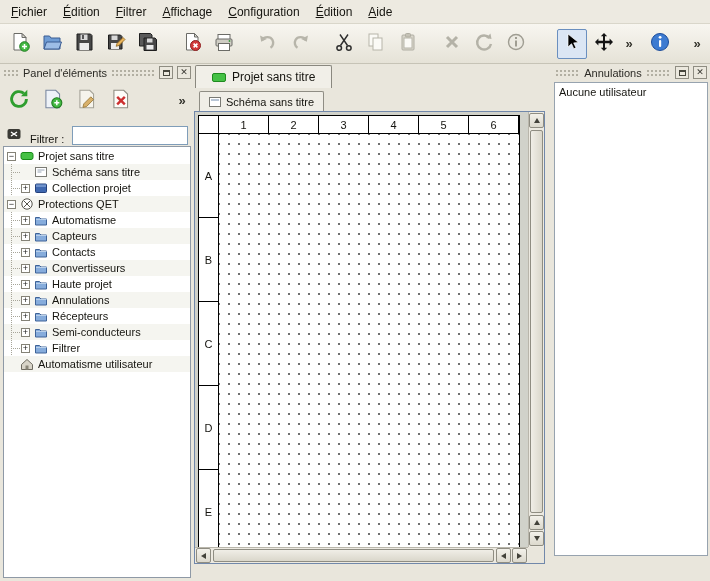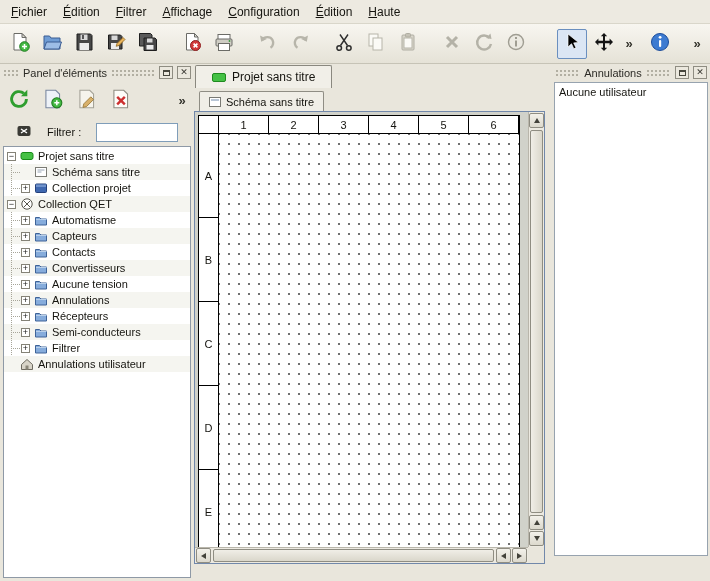--- a/index.html
+++ b/index.html
@@ -30,21 +30,21 @@
 .g-sm{width:16px;flex:none}
 .g-fx{flex:1}
 .dock-title .t{font-size:11px;color:#2c2b26;white-space:nowrap}
 .dk-btn{width:14px;height:13px;border:1px solid #8f8d82;background:#ebe8de;display:flex;align-items:center;justify-content:center;flex:none}
 .float-glyph{width:7px;height:6px;border:1px solid #47463d;border-top-width:2px}
 .close-glyph{font-size:9px;line-height:1;font-weight:bold;color:#3a3933}
 
 
 .dock-toolbar{height:38px;display:flex;align-items:center;gap:4px;padding:2px 4px;flex:none}
 .dbtn{width:30px;height:30px;display:flex;align-items:center;justify-content:center;flex:none}
-.filter-row{height:26px;display:flex;align-items:center;gap:15px;padding:0 16px;flex:none}
+.filter-row{height:26px;display:flex;align-items:flex-end;gap:8px;padding:0 6px;flex:none}
 .filter-label{font-size:11px;white-space:nowrap}
 .filter-input{flex:1;min-width:0;height:19px;border:1px solid #7f9db9;background:#fff;font:11px "Liberation Sans",sans-serif;padding:0 3px}
 .tree{flex:1;margin:1px 3px 3px 3px;background:#fff;border:1px solid #8e99a6;overflow:hidden;padding-top:1px}
 .trow{height:16px;display:flex;align-items:center;font-size:11px;white-space:nowrap;background-color:#fff}
 .trow.alt{background-color:#f5f5f0}
 .trow.d0{padding-left:3px}
 .trow.d1{padding-left:17px;background-image:repeating-linear-gradient(to bottom,#a7a599 0 1px,transparent 1px 2px),repeating-linear-gradient(to right,#a7a599 0 1px,transparent 1px 2px);background-repeat:no-repeat,no-repeat;background-size:1px 16px,9px 1px;background-position:7px 0,7px 8px}
 .exp{width:9px;height:9px;border:1px solid #848277;background:#fff;font-size:9px;line-height:7px;text-align:center;flex:none;margin-right:4px;color:#1c1c1c}
 .noexp{width:9px;flex:none;margin-right:4px}
 .ticon{width:14px;height:14px;flex:none;margin-right:4px;display:flex;align-items:center;justify-content:center}
@@ -96,21 +96,21 @@
 
 <div class="app">
 
   <div class="menubar">
       <div class="menu-item">Fichier</div>
       <div class="menu-item">Édition</div>
       <div class="menu-item">Filtrer</div>
       <div class="menu-item">Affichage</div>
       <div class="menu-item">Configuration</div>
       <div class="menu-item">Édition</div>
-      <div class="menu-item">Haute</div>
+      <div class="menu-item">Aide</div>
     </div>
 
   <div class="toolbar">
     <div class="tbtn">
         <span><svg width="22" height="22" viewBox="0 0 22 22">
             <path d="M5 2.5h8l4 4V19H5z" fill="#fff" stroke="#6b6b66"></path>
             <path d="M13 2.5v4h4z" fill="#dddbd2" stroke="#6b6b66"></path>
             <circle cx="15.5" cy="15.5" r="4.8" fill="#43b843" stroke="#1f7d1f"></circle>
             <path d="M15.5 13v5M13 15.5h5" stroke="#fff" stroke-width="1.5"></path>
           </svg></span>
@@ -324,21 +324,21 @@
             <span>Collection projet</span>
           </div>
           <div class="trow d0 alt">
             <span class="exp">−</span>
             <span class="ticon">
               <svg width="14" height="14" viewBox="0 0 14 14">
                 <circle cx="7" cy="7" r="5.2" fill="#fff" stroke="#55544c"></circle>
                 <path d="M3.7 3.7l6.6 6.6M10.3 3.7L3.7 10.3" stroke="#55544c"></path>
               </svg>
             </span>
-            <span>Collection QET</span>
+            <span>Protections QET</span>
           </div>
           <div class="trow d1">
             <span class="exp">+</span>
             <span class="ticon">
               <svg width="14" height="14" viewBox="0 0 14 14">
                 <path d="M1.5 4.5h4L7 6h5.5v6h-11z" fill="#86acdc" stroke="#3e6398"></path>
                 <path d="M2 6.5h10.5" stroke="#b9d0ea"></path>
               </svg>
             </span>
             <span>Automatisme</span>
@@ -374,21 +374,21 @@
             <span>Convertisseurs</span>
           </div>
           <div class="trow d1">
             <span class="exp">+</span>
             <span class="ticon">
               <svg width="14" height="14" viewBox="0 0 14 14">
                 <path d="M1.5 4.5h4L7 6h5.5v6h-11z" fill="#86acdc" stroke="#3e6398"></path>
                 <path d="M2 6.5h10.5" stroke="#b9d0ea"></path>
               </svg>
             </span>
-            <span>Aucune tension</span>
+            <span>Haute projet</span>
           </div>
           <div class="trow d1 alt">
             <span class="exp">+</span>
             <span class="ticon">
               <svg width="14" height="14" viewBox="0 0 14 14">
                 <path d="M1.5 4.5h4L7 6h5.5v6h-11z" fill="#86acdc" stroke="#3e6398"></path>
                 <path d="M2 6.5h10.5" stroke="#b9d0ea"></path>
               </svg>
             </span>
             <span>Annulations</span>
@@ -424,21 +424,21 @@
             <span>Filtrer</span>
           </div>
           <div class="trow d0 alt">
             <span class="noexp"></span>
             <span class="ticon">
               <svg width="14" height="14" viewBox="0 0 14 14">
                 <path d="M1.5 7.5L7 2.5l5.5 5v5h-11z" fill="#d8d4c8" stroke="#6e6b60"></path>
                 <rect x="5.5" y="8.5" width="3" height="4" fill="#8a8678"></rect>
               </svg>
             </span>
-            <span>Annulations utilisateur</span>
+            <span>Automatisme utilisateur</span>
           </div>
         </div>
     </div>
 
     <div class="center">
       <div class="tabbar1">
         <div class="tab1">
           <span class="proj-ic"></span>
           <span>Projet sans titre</span>
         </div>

